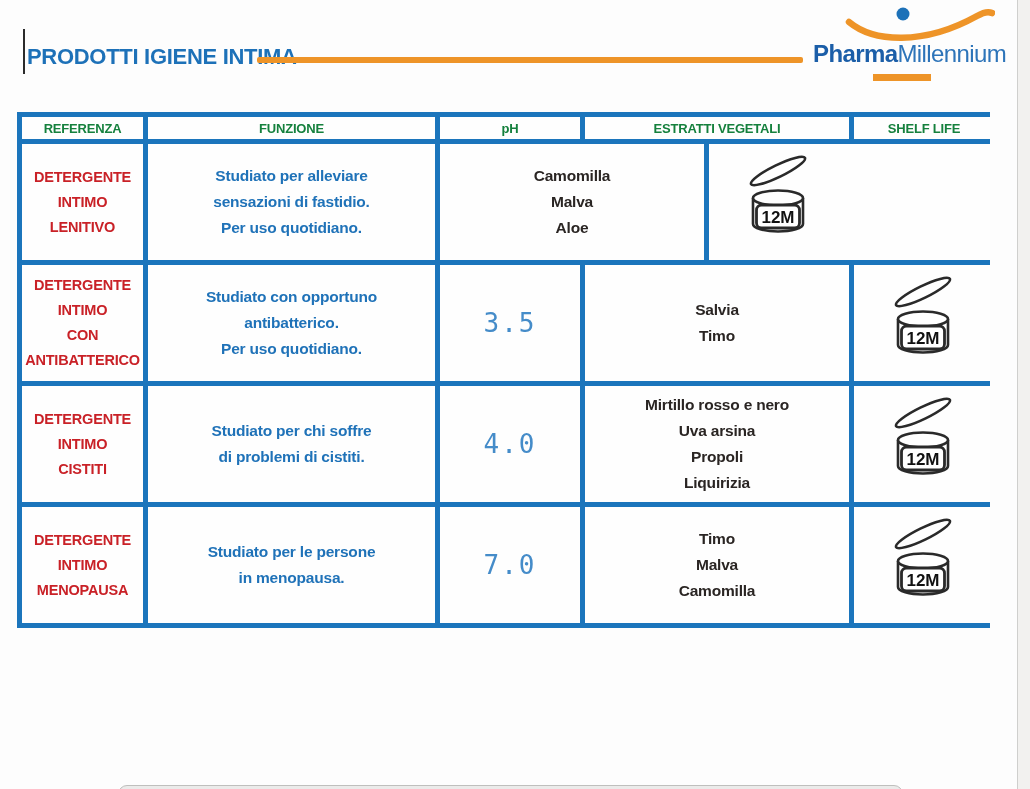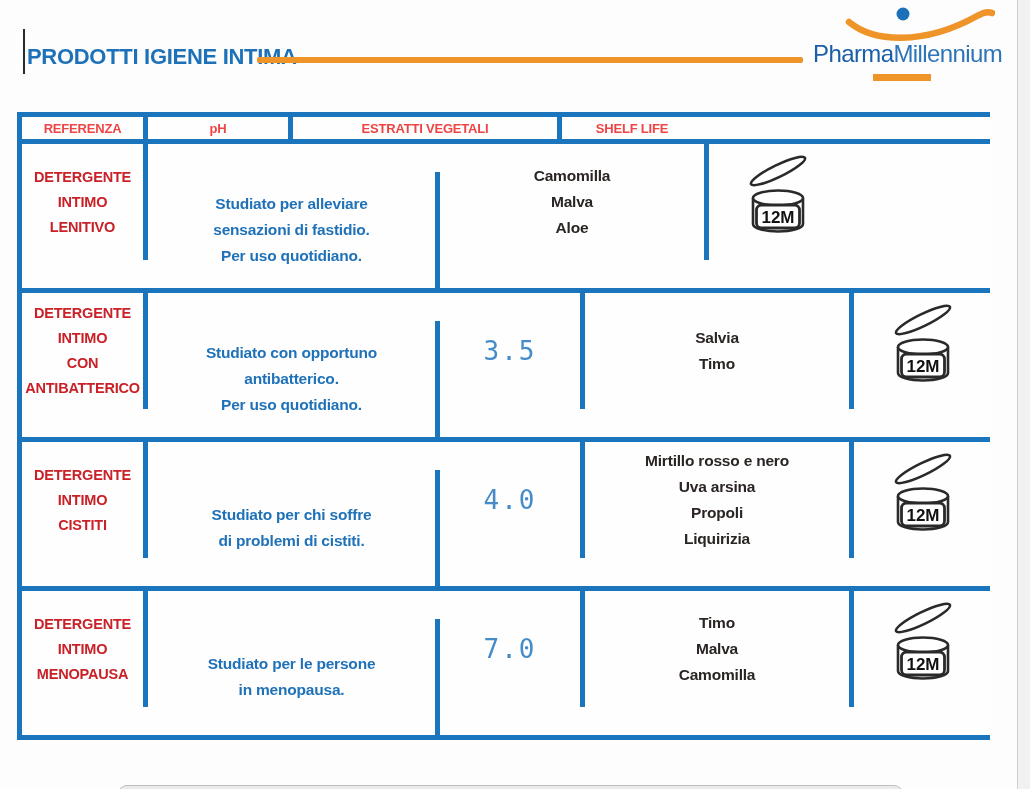--- a/index.html
+++ b/index.html
@@ -11,41 +11,41 @@
   
   .caret { position:absolute; left:23px; top:29px; width:2px; height:45px; background:#2b2b2b; }
   .title {
     position:absolute; left:27px; top:44px; font-size:22px; font-weight:700;
     color:#1d71b8; letter-spacing:-0.3px; white-space:nowrap;
   }
   .title-rule { position:absolute; left:257px; top:57px; width:546px; height:6px; background:#ee9428; border-radius:2px; }
   .logo { position:absolute; left:805px; top:6px; width:200px; height:82px; }
   .logo-swoosh { position:absolute; left:40px; top:0; }
   .logo-text { position:absolute; left:8px; top:34px; font-size:24px; letter-spacing:-0.6px; white-space:nowrap; }
-  .logo-text .lg1 { font-weight:400; color:#1b5ea8; }
+  .logo-text .lg1 { font-weight:700; color:#1b5ea8; }
   .logo-text .lg2 { font-weight:400; color:#2d74b9; }
   .logo-underbar { position:absolute; left:68px; top:68px; width:58px; height:7px; background:#ee9428; }
   
   .ptable {
     position:absolute; left:17px; top:112px; width:973px;
     border-left:5px solid #1b75bc; border-top:5px solid #1b75bc; border-bottom:5px solid #1b75bc;
     background:#fefefe;
   }
   .trow { display:flex; border-bottom:5px solid #1b75bc; }
   .trow:last-child { border-bottom:none; }
   .cell {
     display:flex; align-items:center; justify-content:center; text-align:center;
     border-right:5px solid #1b75bc; white-space:pre-line;
   }
   .cell:last-child { border-right:none; }
   .c1 { width:126px; } .c2 { width:292px; } .c3 { width:145px; } .c4 { width:269px; } .c5 { width:116px;padding-left:24px; }
-  .thead .cell { height:22px; font-size:13px; font-weight:700; color:#ef4444; letter-spacing:-0.2px; }
+  .thead .cell { height:22px; font-size:13px; font-weight:700; color:#15803d; letter-spacing:-0.2px; }
   .trow.body .cell { height:116px; }
   .ref { color:#c92127; font-weight:700; font-size:14.5px; line-height:25px; letter-spacing:-0.2px; }
-  .fun { color:#1f72b8; font-weight:700; font-size:15.5px; line-height:26px; letter-spacing:-0.2px;margin-top:28px; }
+  .fun { color:#1f72b8; font-weight:700; font-size:15.5px; line-height:26px; letter-spacing:-0.2px; }
   .ph  { color:#458cc9; font-family:"DejaVu Sans Mono", monospace; font-size:26px; letter-spacing:2px; }
   .est { color:#2a2523; font-weight:700; font-size:15.5px; line-height:26px; letter-spacing:-0.2px; }
   .pao-label { font-family:"Liberation Sans", sans-serif; font-weight:700; }
   
   .scrollbar {
     position:absolute; right:0; top:0; width:13px; height:789px;
     background:#f2f1ef; border-left:1px solid #cfcfcd;
   }
   .bottom-pill {
     position:absolute; left:118px; top:785px; width:785px; height:14px;
@@ -67,20 +67,21 @@
       <circle cx="58" cy="8" r="6.5" fill="#1d71b8"></circle>
     </svg>
     <div class="logo-text"><span class="lg1">Pharma</span><span class="lg2">Millennium</span></div>
     <div class="logo-underbar"></div>
   </div>
 
   <div class="ptable">
 
     <div class="trow thead">
       <div class="cell c1">REFERENZA</div>
+      <div class="cell c2">FUNZIONE</div>
       <div class="cell c3">pH</div>
       <div class="cell c4">ESTRATTI VEGETALI</div>
       <div class="cell c5">SHELF LIFE</div>
     </div>
 
     <div class="trow body">
       <div class="cell c1 ref">DETERGENTE
 INTIMO
 LENITIVO</div>
       <div class="cell c2 fun">Studiato per alleviare

